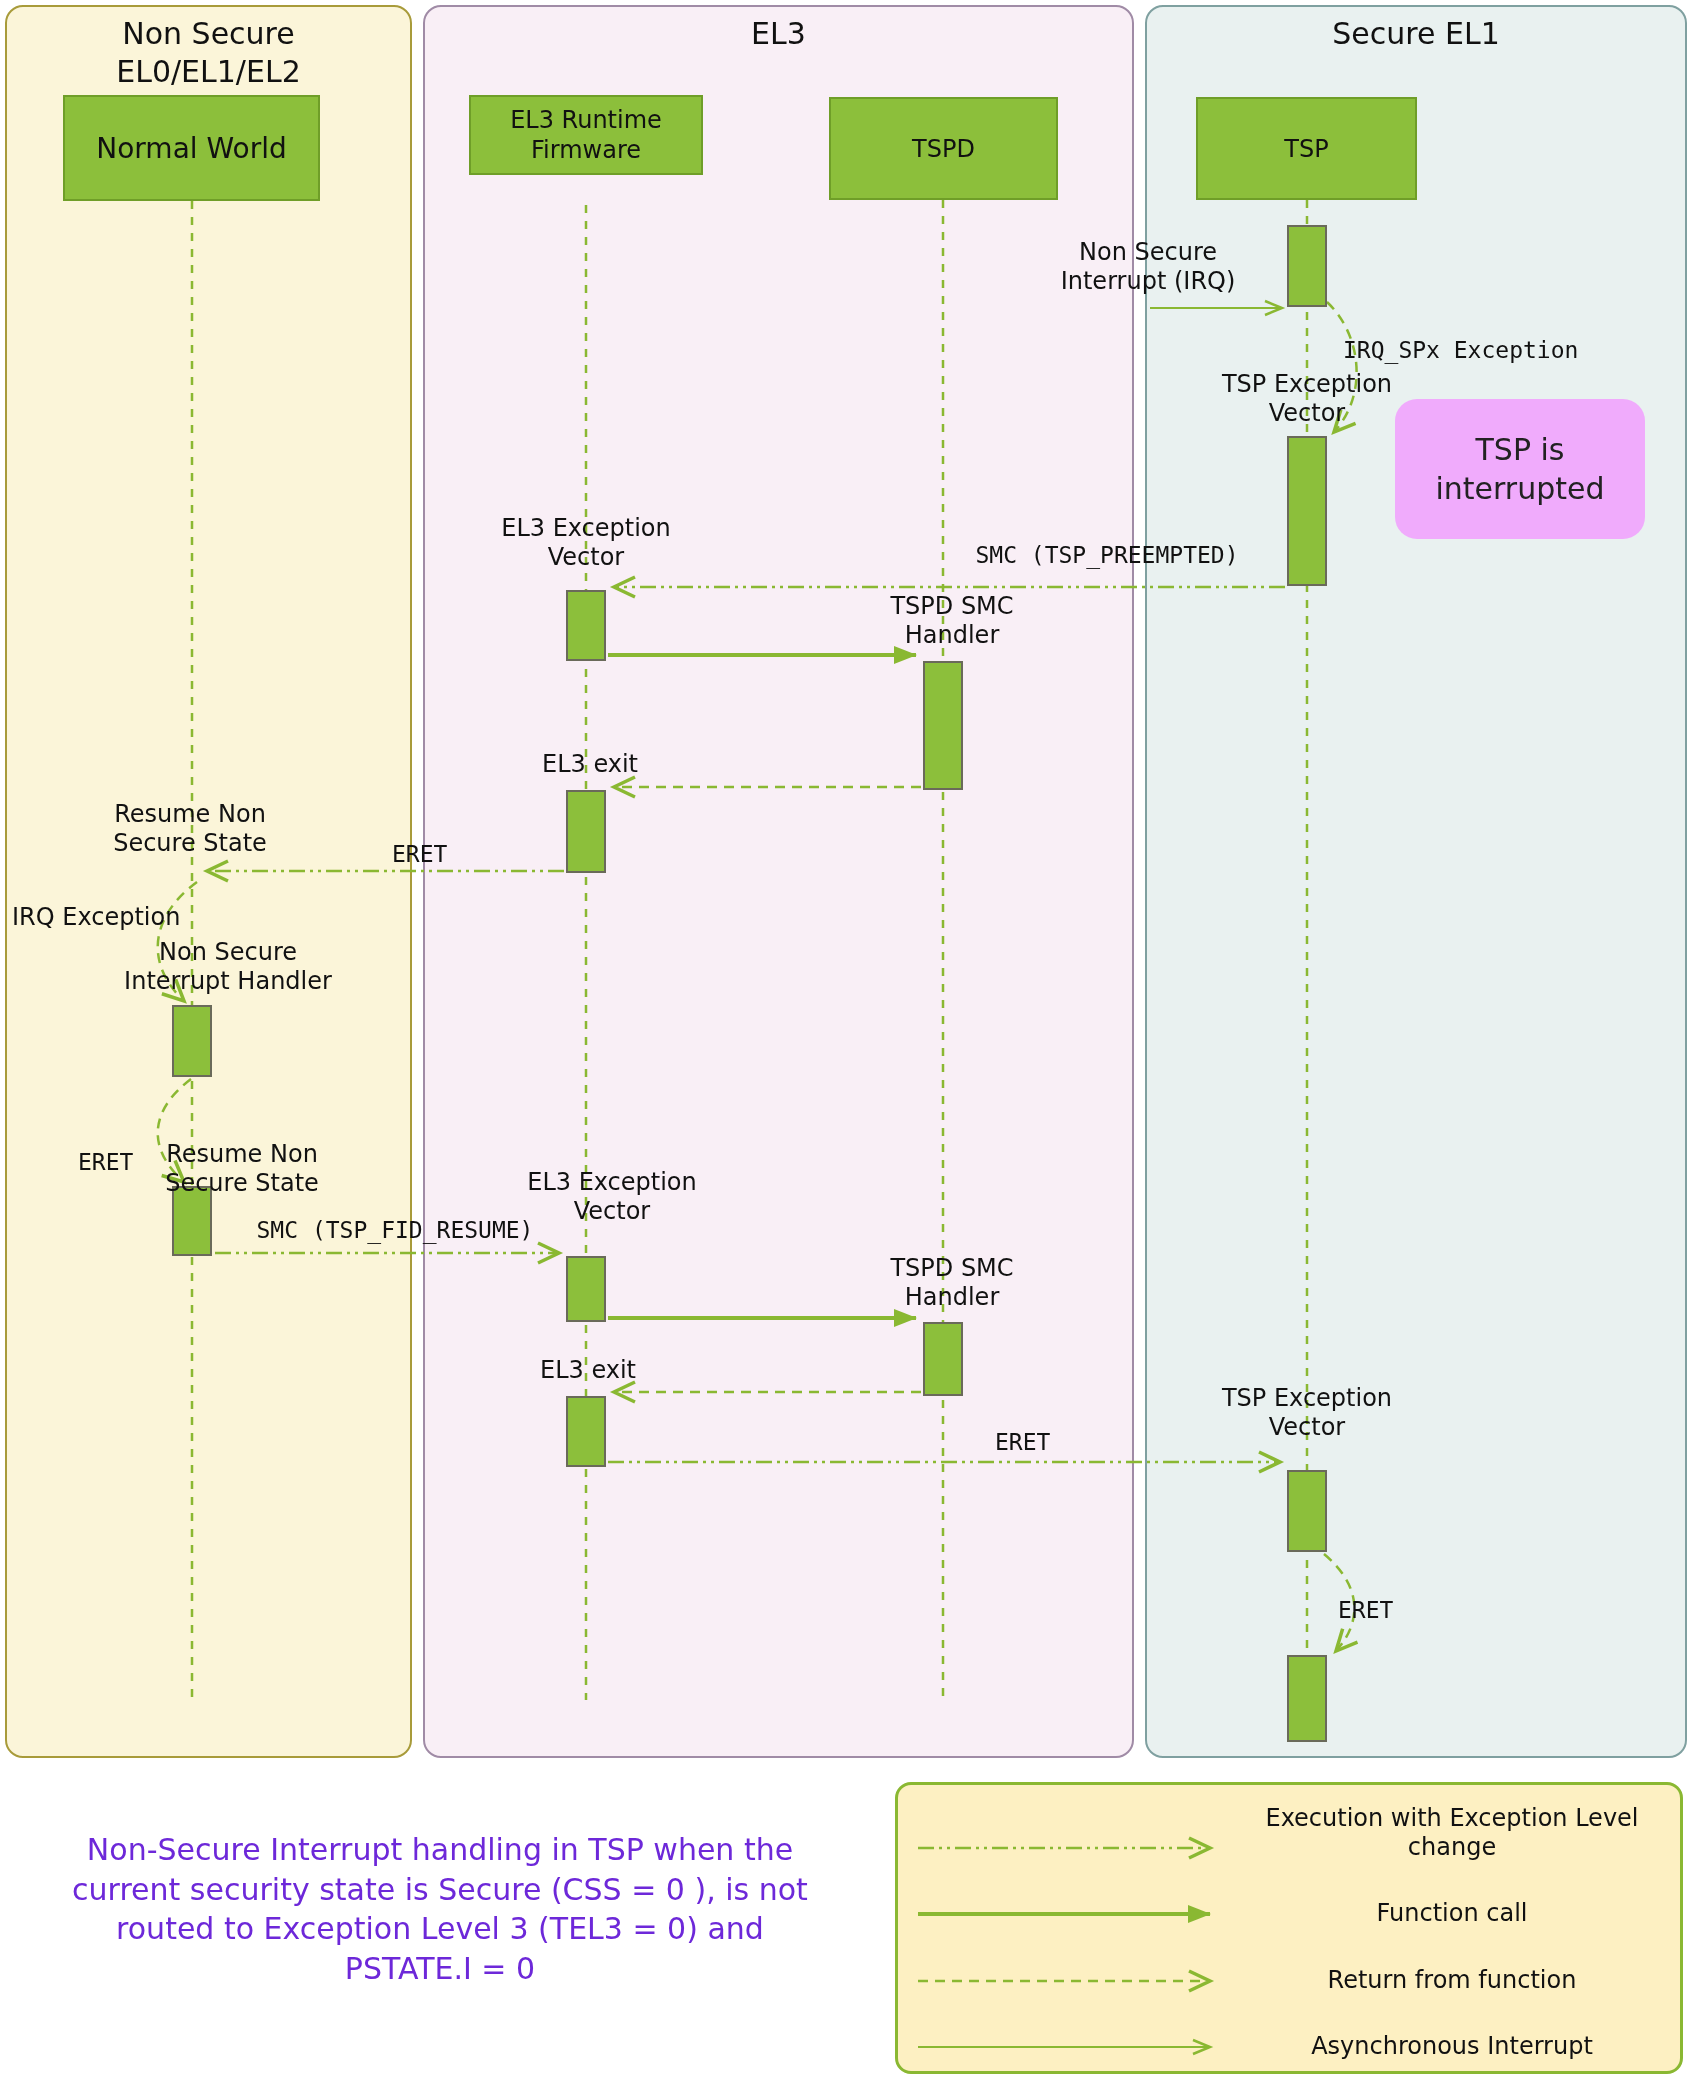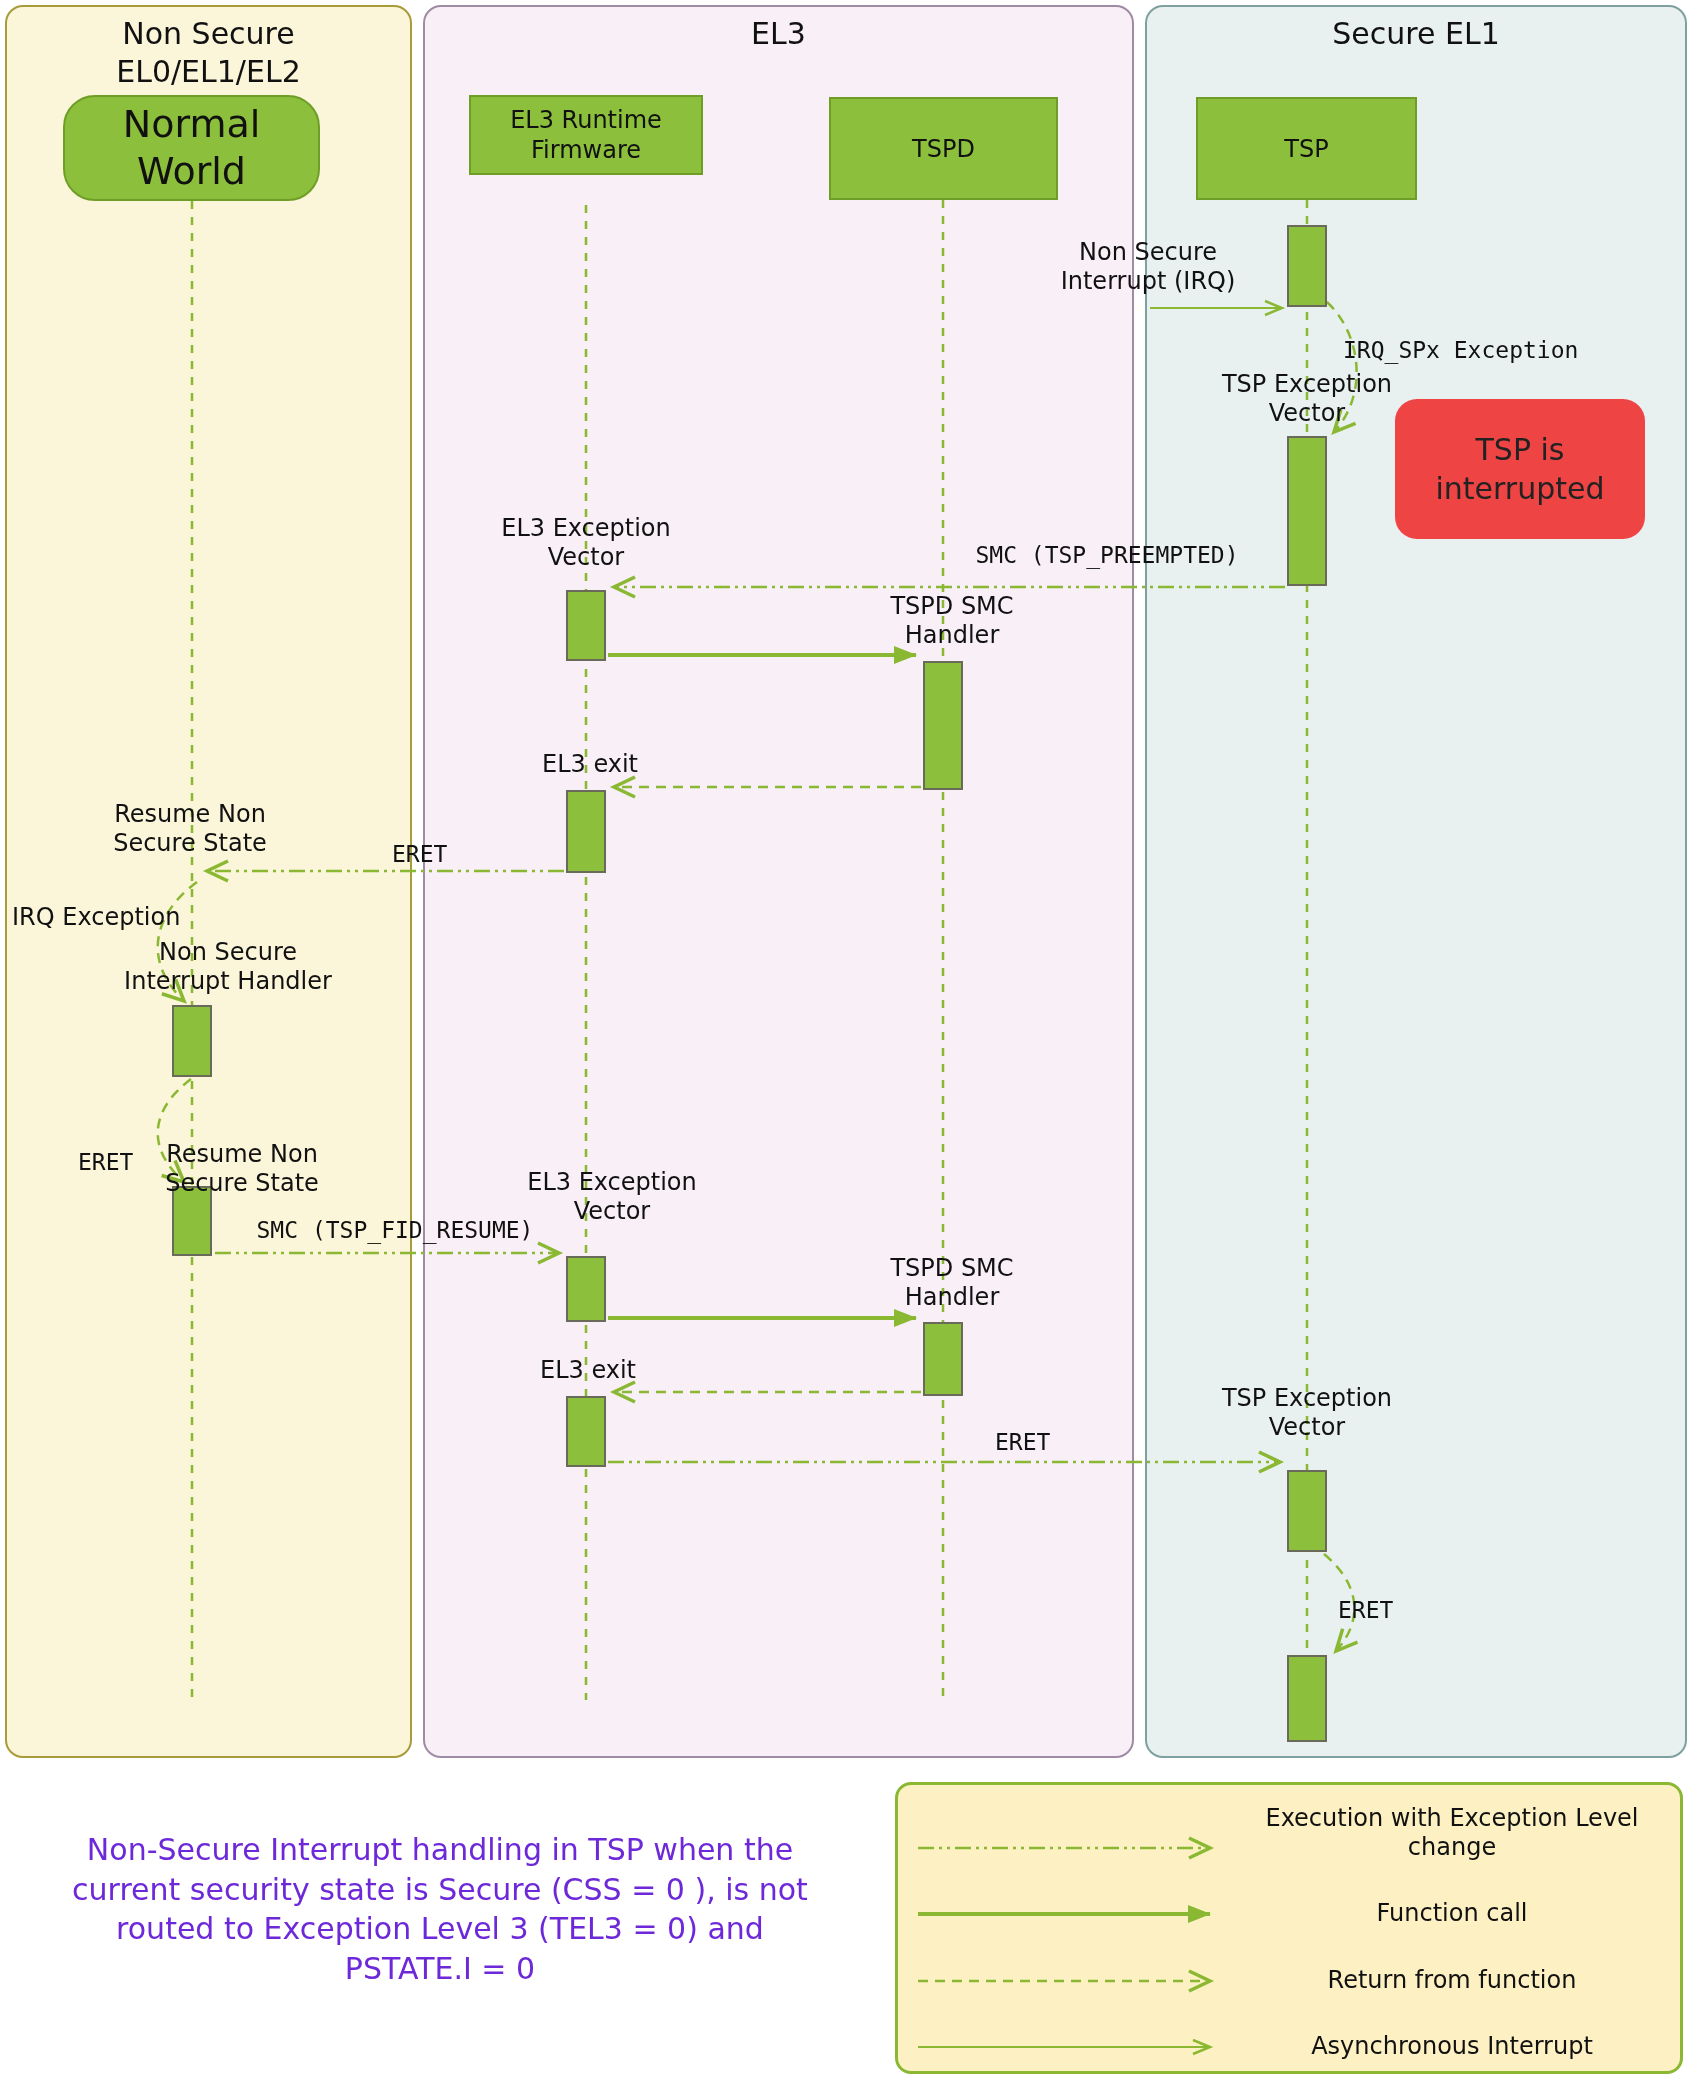--- a/index.html
+++ b/index.html
@@ -18,29 +18,29 @@
   .ln { fill:none; stroke:#8ab832; }
   .lifeline { stroke:#8ab832; stroke-width:2.5; stroke-dasharray:8 8; }
   .solid-thin  { stroke-width:2; }
   .solid-thick { stroke-width:4; }
   .dashed  { stroke-width:2.5; stroke-dasharray:10 7; }
   .dashdot { stroke-width:2.5; stroke-dasharray:16 5 3 5 3 5; }
 
   .actor { position:absolute; background:#8cbf3b; border:2px solid #6f9e28; display:flex;
            align-items:center; justify-content:center; text-align:center; white-space:pre-line;
            font-size:24px; line-height:1.25; color:#111; }
-  .actor-lg { font-size:38px;border-radius:32px; }
+  .actor-lg { font-size:28px; }
 
   .act { position:absolute; width:40px; background:#8cbf3b; border:2.5px solid #6a6a5a; }
 
   .lbl { position:absolute; font-size:24px; line-height:1.22; white-space:pre-line; color:#111; }
   .center { text-align:center; }
   .mono { font-family:"DejaVu Sans Mono","Liberation Mono",monospace; font-size:23px; }
 
-  .note { position:absolute; background:#ef4444; border-radius:22px; display:flex; align-items:center;
+  .note { position:absolute; background:#f0abfc; border-radius:22px; display:flex; align-items:center;
           justify-content:center; text-align:center; font-size:30px; line-height:1.3;
           white-space:pre-line; color:#222; }
 
   .caption { position:absolute; left:60px; top:1830px; width:760px; text-align:center;
              font-size:30px; line-height:1.32; white-space:pre-line; color:#6d28d9; }
 
   .legend { position:absolute; left:895px; top:1782px; width:788px; height:292px; background:#fdf0c2;
             border:3px solid #8ab832; border-radius:16px; padding:10px 18px 10px 14px;
             display:flex; flex-direction:column; }
   .legend-title { text-align:center; font-size:30px; margin-bottom:8px; }

